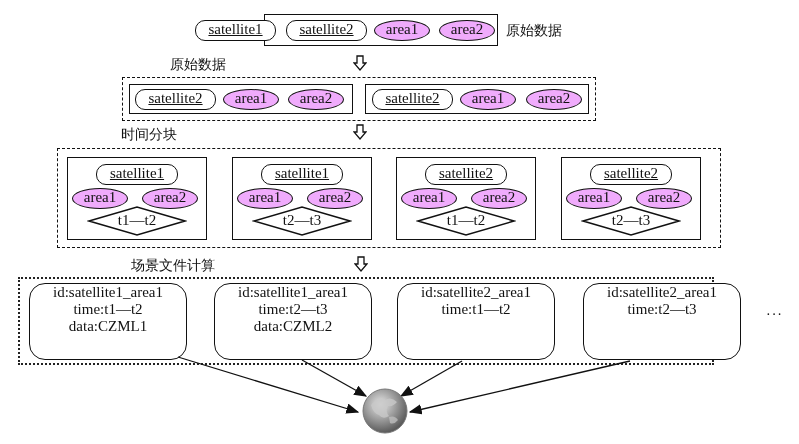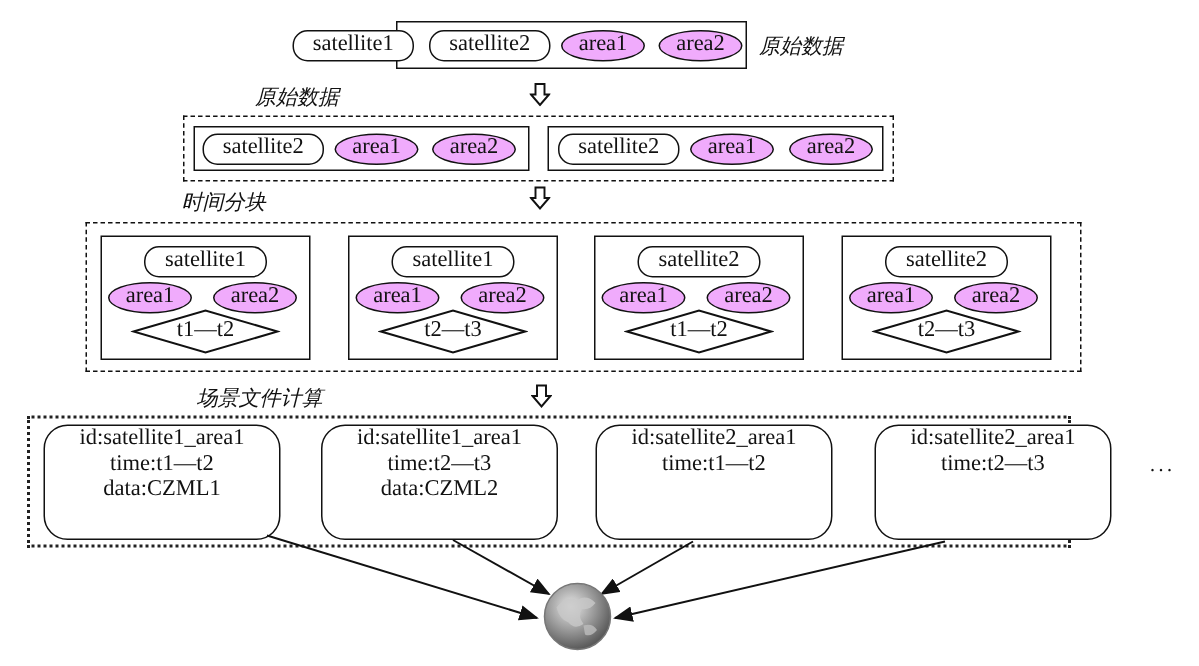--- a/index.html
+++ b/index.html
@@ -3,24 +3,24 @@
 <meta charset="utf-8">
 <style>
   html, body { margin:0; padding:0; background:#ffffff; }
   body { width:799px; height:444px; position:relative; overflow:hidden;
          font-family:"Liberation Serif", "DejaVu Serif", serif; color:#111; }
   .abs { position:absolute; }
   .box { position:absolute; border:1.5px solid #111; box-sizing:border-box; background:#fff; }
   .dashed { position:absolute; border:1.5px dashed #111; box-sizing:border-box; }
   .dotted { position:absolute; border:2px dotted #222; box-sizing:border-box; }
   .pill { position:absolute; border:1.5px solid #111; border-radius:10px; box-sizing:border-box;
-          font-size:15px; line-height:17px; text-align:center; background:#fff; white-space:nowrap; }
+          font-size:15px; line-height:17px; text-align:center; background:#fff; white-space:nowrap;text-decoration:underline; }
   .ell { position:absolute; border:1.5px solid #111; border-radius:50%; box-sizing:border-box;
          font-size:15px; line-height:17px; text-align:center; background:#f0abfc; white-space:nowrap; }
-  .label-cn { position:absolute; font-family:"DejaVu Sans", sans-serif; font-size:14px; white-space:nowrap;font-style:italic; }
+  .label-cn { position:absolute; font-family:"DejaVu Sans", sans-serif; font-size:14px; white-space:nowrap; }
   .arrow { position:absolute; width:14px; height:16px; }
   .scene { position:absolute; border:1.5px solid #111; border-radius:16px; box-sizing:border-box;
            background:#fff; text-align:center; font-size:15px; line-height:17px; }
   .scene div { white-space:nowrap; }
   .dots { position:absolute; font-size:14px; letter-spacing:1px; }
 </style>
 </head>
 <body>
 
 <div class="box" style="left:264px;top:14px;width:234px;height:32px;"></div>

